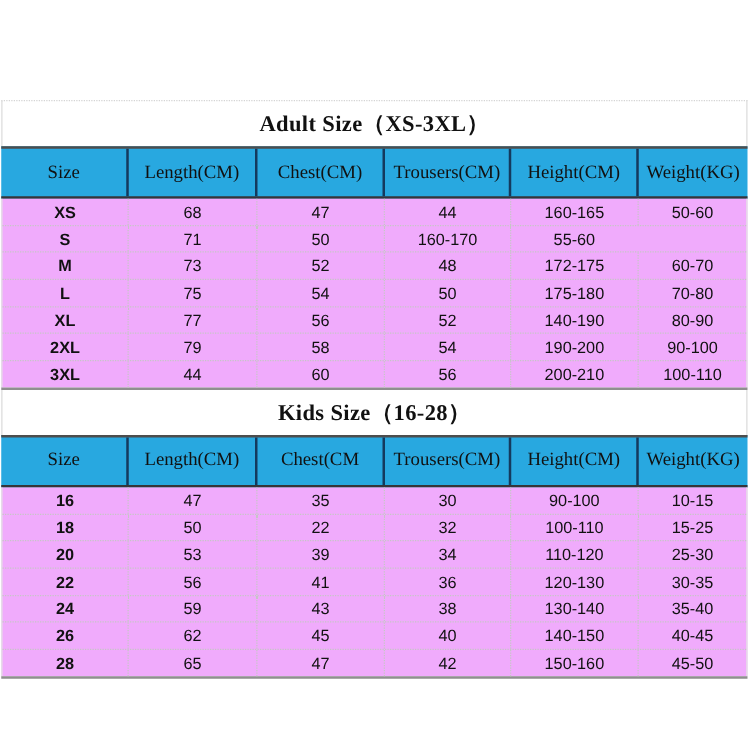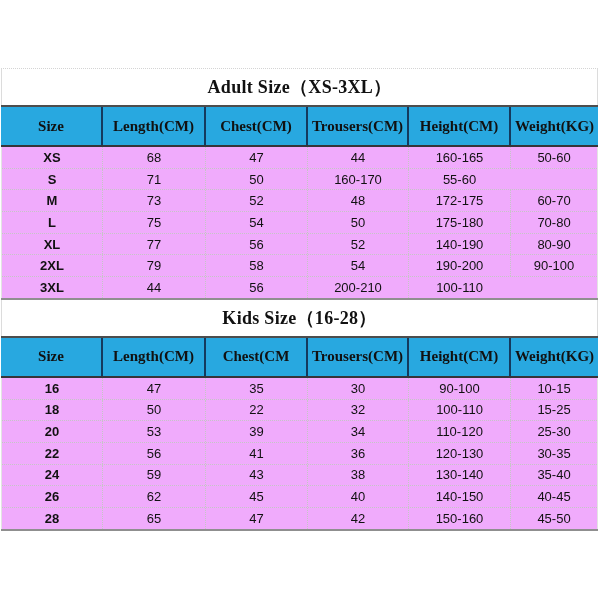--- a/index.html
+++ b/index.html
@@ -6,21 +6,21 @@
   body{
     width:600px;height:600px;
     background:#ffffff;
     color:#111111;
     font-family:"Liberation Serif",serif;
     position:relative;
     overflow:hidden;
   }
   .sheet{
     position:absolute;
-    top:68px;left:1px;
+    top:80px;left:1px;
     width:597px;
   }
   
   .title-bar{
     height:36px;
     display:flex;align-items:center;justify-content:center;
     font-weight:bold;
     font-size:18px;
     letter-spacing:0.3px;
     border-left:1px solid #dcdcdc;
@@ -34,21 +34,21 @@
   .thead{
     display:grid;
     grid-template-columns:100px 103px 102px 101px 102px 1fr;
     background:#28a8e0;
     border-top:2px solid #4d4d4d;
     border-bottom:2px solid #35353a;
     height:38px;
   }
   .hcell{
     display:flex;align-items:center;justify-content:center;
-    font-weight:bold;
+    font-weight:normal;
     font-size:15px;
     border-left:2px solid #143a5e;
     white-space:nowrap;
     overflow:hidden;
   }
   .hcell:first-child{border-left:none;}
   
   .tbody{
     border-left:1px solid #e3e3e3;
     border-right:1px solid #e3e3e3;
@@ -135,20 +135,21 @@
           <div class="cell">2XL</div>
           <div class="cell">79</div>
           <div class="cell">58</div>
           <div class="cell">54</div>
           <div class="cell">190-200</div>
           <div class="cell">90-100</div>
         </div>
         <div class="row">
           <div class="cell">3XL</div>
           <div class="cell">44</div>
+          <div class="cell">60</div>
           <div class="cell">56</div>
           <div class="cell">200-210</div>
           <div class="cell">100-110</div>
         </div>
       </div>
   </div>
 
   <div class="divider"></div>
 
   <div>

